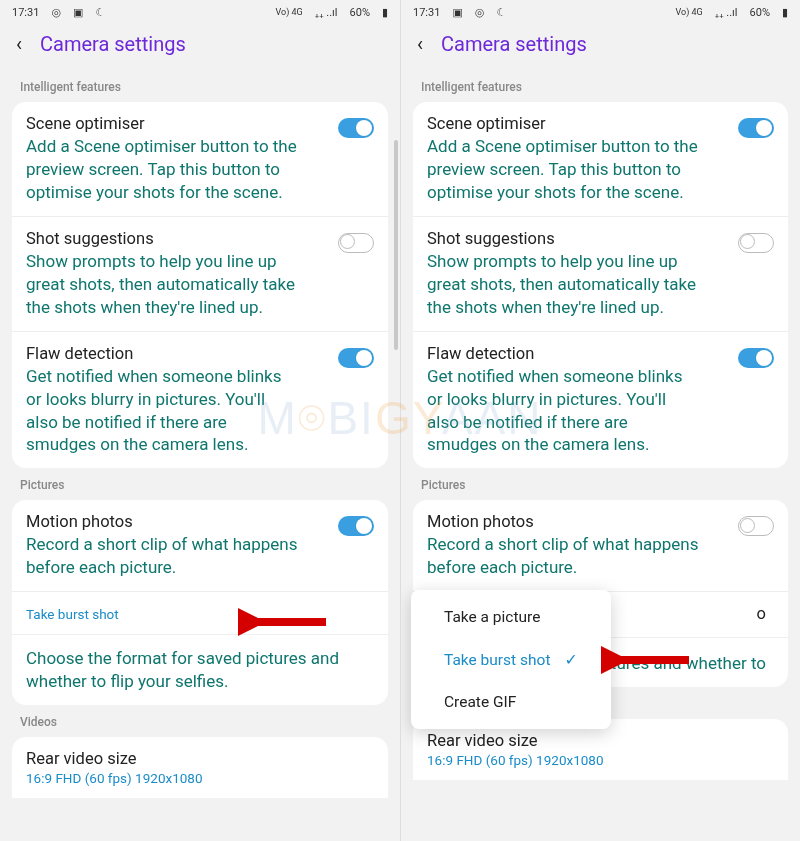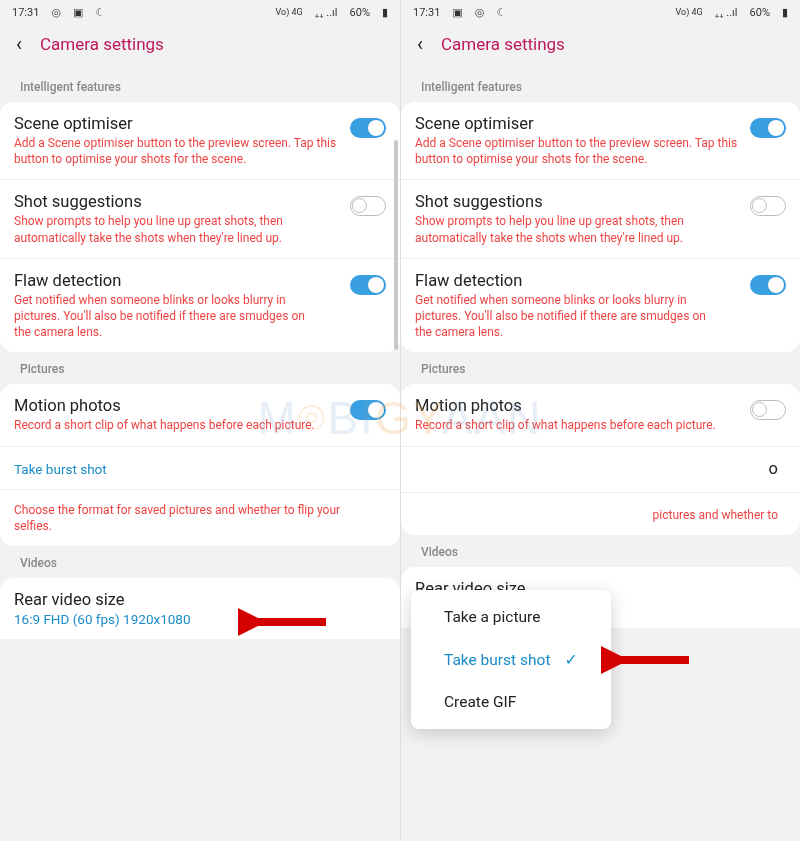--- a/index.html
+++ b/index.html
@@ -39,55 +39,55 @@
     display: flex;
     align-items: center;
     padding: 10px 16px 14px 16px;
   }
   .back-btn {
     font-size: 20px;
     color: #222;
     margin-right: 18px;
   }
   .header-title {
-    font-size: 17px;
-    color: #be185d;
+    font-size: 20px;
+    color: #6d28d9;
     font-weight: 400;
   }
   .section-label {
     font-size: 12px;
     color: #888;
     padding: 10px 20px 8px 20px;
     font-weight: 500;
   }
   .card {
     background: #fff;
     border-radius: 14px;
-    margin: 0 0;
+    margin: 0 12px;
     overflow: hidden;
   }
   .card.cut-bottom {
     border-bottom-left-radius: 0;
     border-bottom-right-radius: 0;
   }
   .item {
     display: flex;
     padding: 12px 14px 12px 14px;
     align-items: flex-start;
   }
   .item + .item { border-top: 1px solid #eee; gap: 32px; }
   .item-body { flex: 1; padding-right: 8px; }
   .item-title {
     font-size: 16.5px;
     color: #222;
     margin-bottom: 2px;
   }
   .item-desc {
-    font-size: 12px;
-    color: #ef4444;
+    font-size: 17px;
+    color: #0f766e;
     line-height: 1.35;
   }
   .item-value {
     font-size: 13.5px;
     color: #1a8cc8;
     margin-top: 2px;
   }
   .toggle {
     width: 36px;
     height: 20px;

